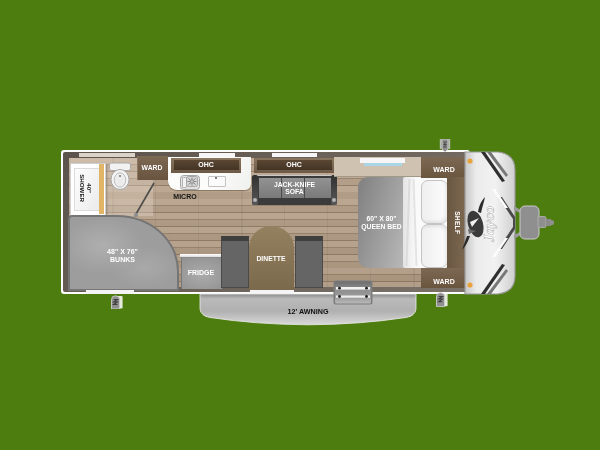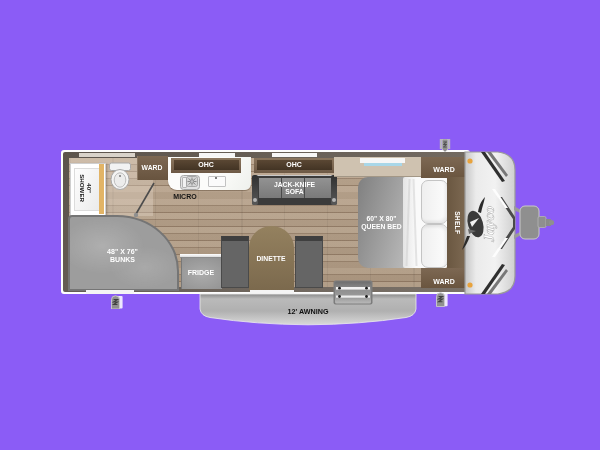--- a/index.html
+++ b/index.html
@@ -1,16 +1,16 @@
 <!DOCTYPE html>
 <html><head>
 <meta charset="utf-8">
 <style>
 html,body{margin:0;padding:0;background:#000;}
-#stage{position:relative;width:600px;height:450px;background:#8b5cf6;overflow:hidden;
+#stage{position:relative;width:600px;height:450px;background:#4d7c0f;overflow:hidden;
   font-family:"Liberation Sans",sans-serif;}
 .abs{position:absolute;}
 .lbl{color:#fff;font-weight:bold;text-align:center;line-height:1.12;}
 </style>
 </head>
 <body>
 
 <div id="stage">
 
   <div class="abs" style="left:61px;top:150px;width:409px;height:144px;background:#fdfdfd;border-radius:3px;"></div>

